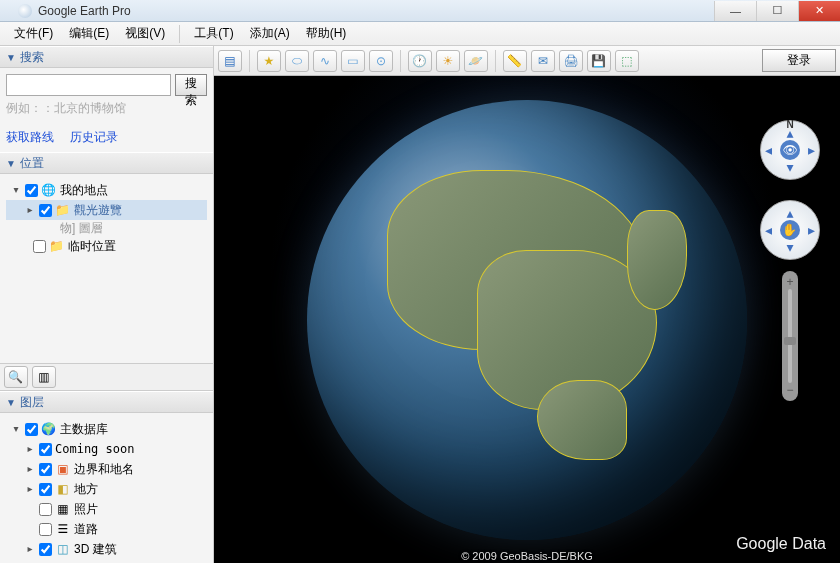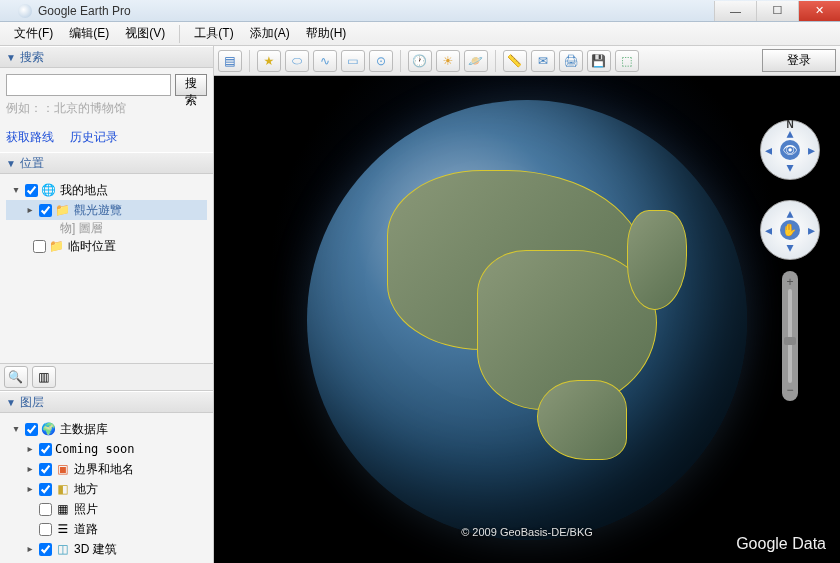--- a/index.html
+++ b/index.html
@@ -46,21 +46,21 @@
 
 
 .map-toolbar { height: 30px; background: linear-gradient(#fafafa,#e8e8e8); border-bottom: 1px solid #bbb; display: flex; align-items: center; padding: 0 4px; gap: 4px; }
 .tb-sep { width: 1px; height: 22px; background: #ccc; margin: 0 3px; }
 .login-btn { margin-left: auto; padding: 2px 24px; border: 1px solid #999; background: linear-gradient(#fff,#e0e0e0); font-size: 12px; border-radius: 0; }
 
 
 .globe-wrap { position: absolute; top: 30px; left: 0; right: 0; bottom: 0; background: radial-gradient(circle at 50% 40%, #0a1830 0%, #000 60%); overflow: hidden; }
 .globe { position: absolute; top: 50%; left: 50%; width: 440px; height: 440px; margin: -220px 0 0 -220px; border-radius: 50%; background: radial-gradient(circle at 35% 30%, #a0b8d0 0%, #4878a0 25%, #204868 55%, #0a2840 80%, #001020 100%); box-shadow: inset -40px -40px 80px rgba(0,0,0,0.6), 0 0 40px rgba(100,150,200,0.2); overflow: hidden; }
 .landmass { position: absolute; background: linear-gradient(135deg,#8a9878,#5a7050); border: 1px solid #d8c830; }
-.attribution { position: absolute; bottom: 24px; left: 50%; transform: translateX(-50%); text-align: center; font-size: 11px; color: #e0e0e0; text-shadow: 0 0 3px #000; line-height: 14px; white-space: nowrap; }
+.attribution { position: absolute; bottom: 0; left: 50%; transform: translateX(-50%); text-align: center; font-size: 11px; color: #e0e0e0; text-shadow: 0 0 3px #000; line-height: 14px; white-space: nowrap; }
 .watermark { position: absolute; bottom: 10px; right: 14px; color: #f0f0f0; font-size: 16px; font-weight: 300; text-shadow: 0 0 4px #000; }
 
 
 .nav-look, .nav-pan { position: absolute; right: 20px; width: 60px; height: 60px; border-radius: 50%; background: radial-gradient(circle,#fff,#d8e0e8); border: 1px solid #aaa; display: flex; flex-wrap: wrap; align-items: center; justify-content: center; }
 .nav-look { top: 44px; }
 .nav-pan { top: 124px; }
 .nav-look::before { content: "N"; position: absolute; top: -2px; left: 50%; transform: translateX(-50%); font-size: 10px; font-weight: bold; color: #333; }
 .nav-arrow { position: absolute; font-size: 14px; color: #4070c0; cursor: pointer; }
 .nav-arrow.up { top: 4px; left: 50%; transform: translateX(-50%);}
 .nav-arrow.dn { bottom: 4px; left: 50%; transform: translateX(-50%);}

